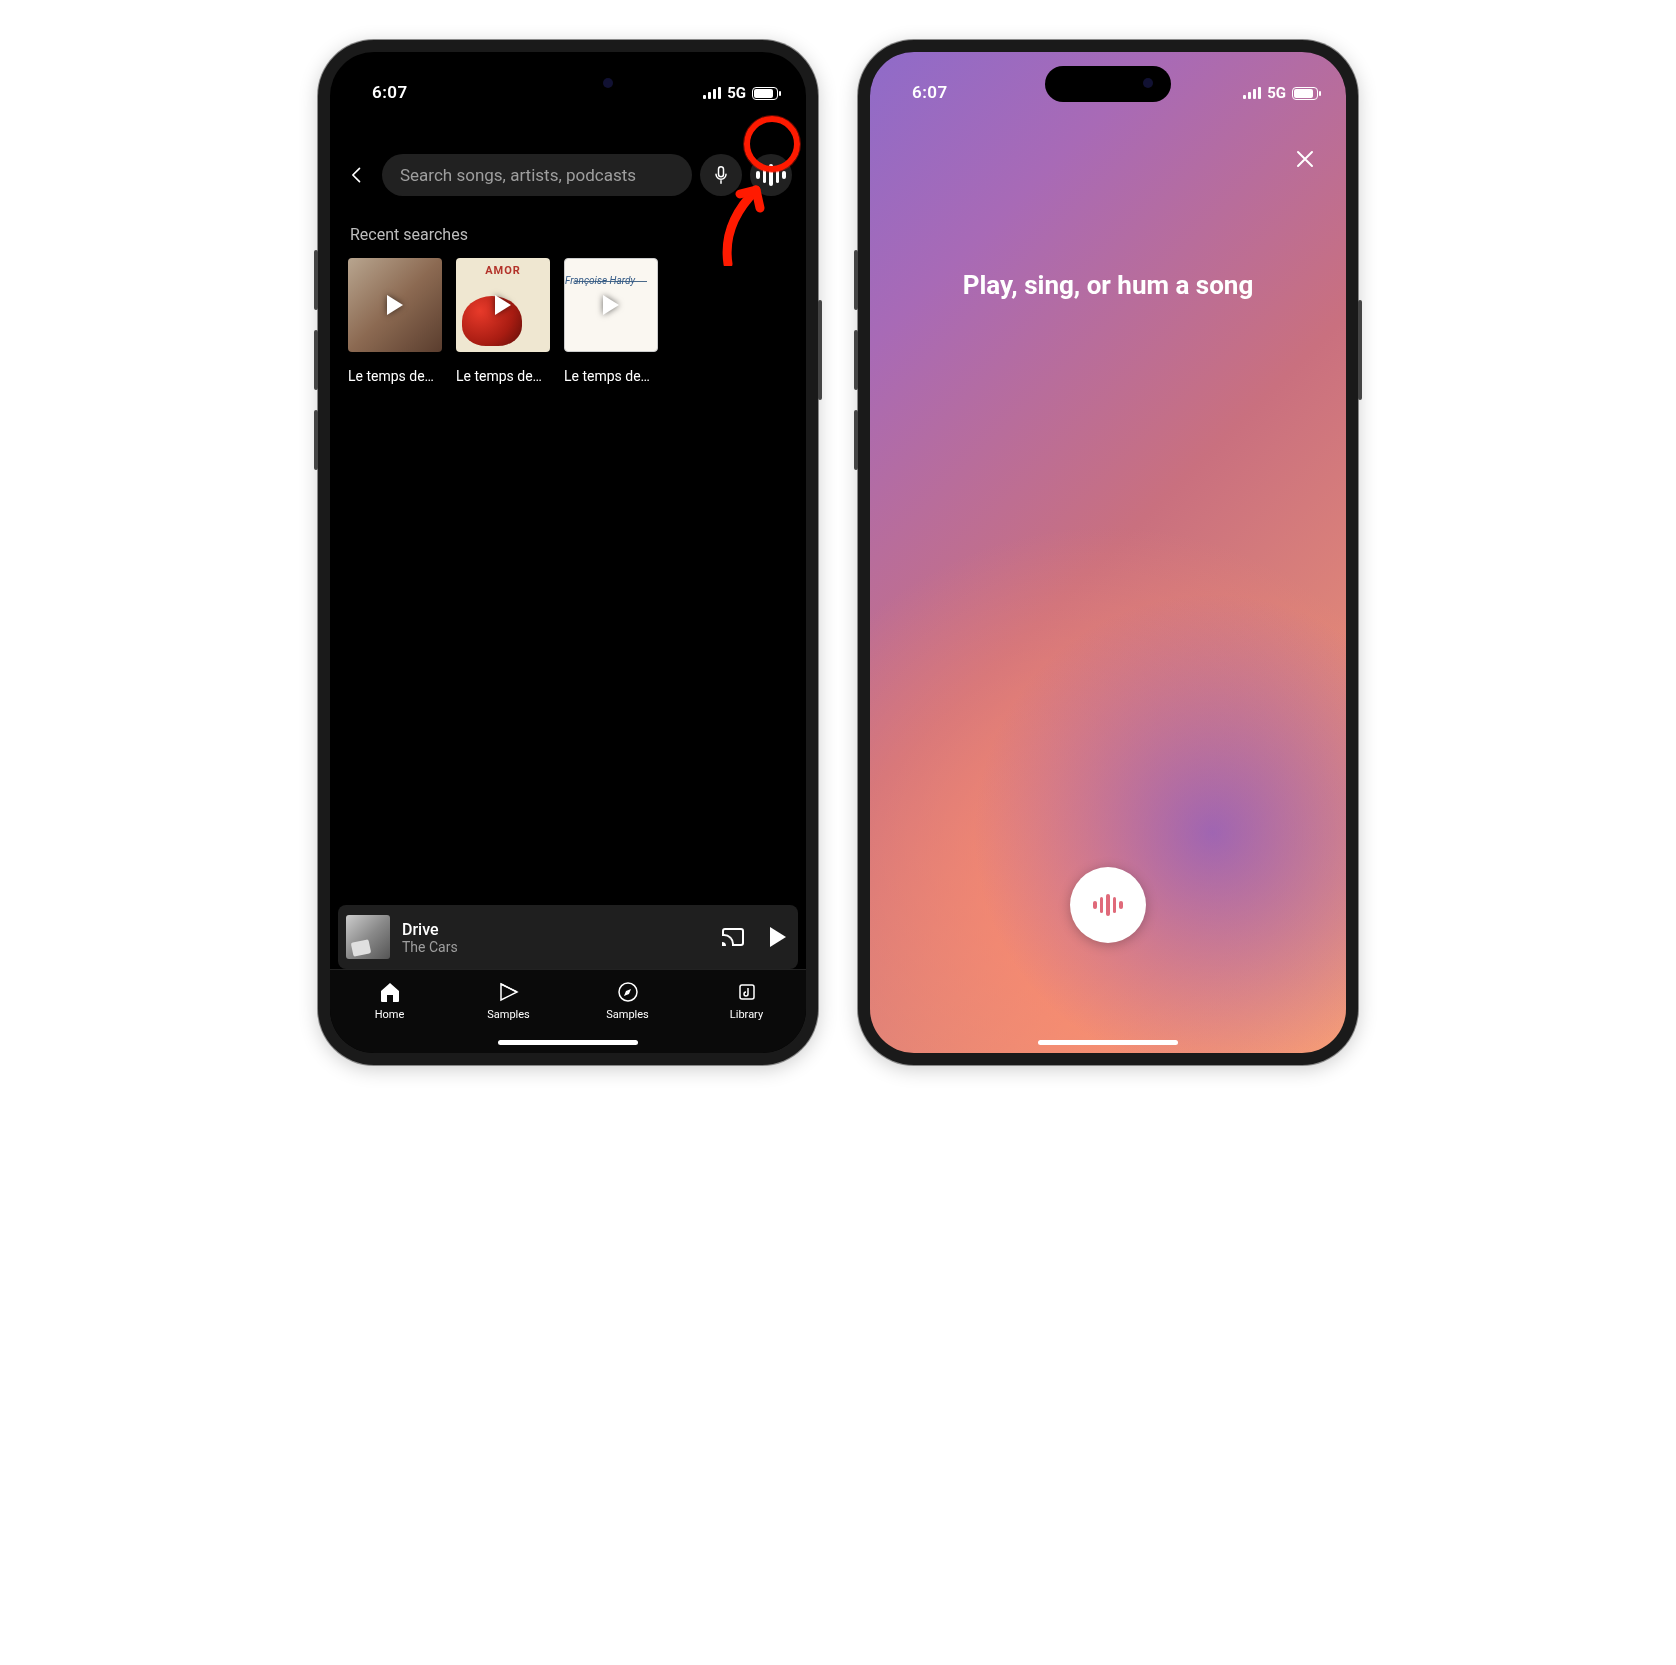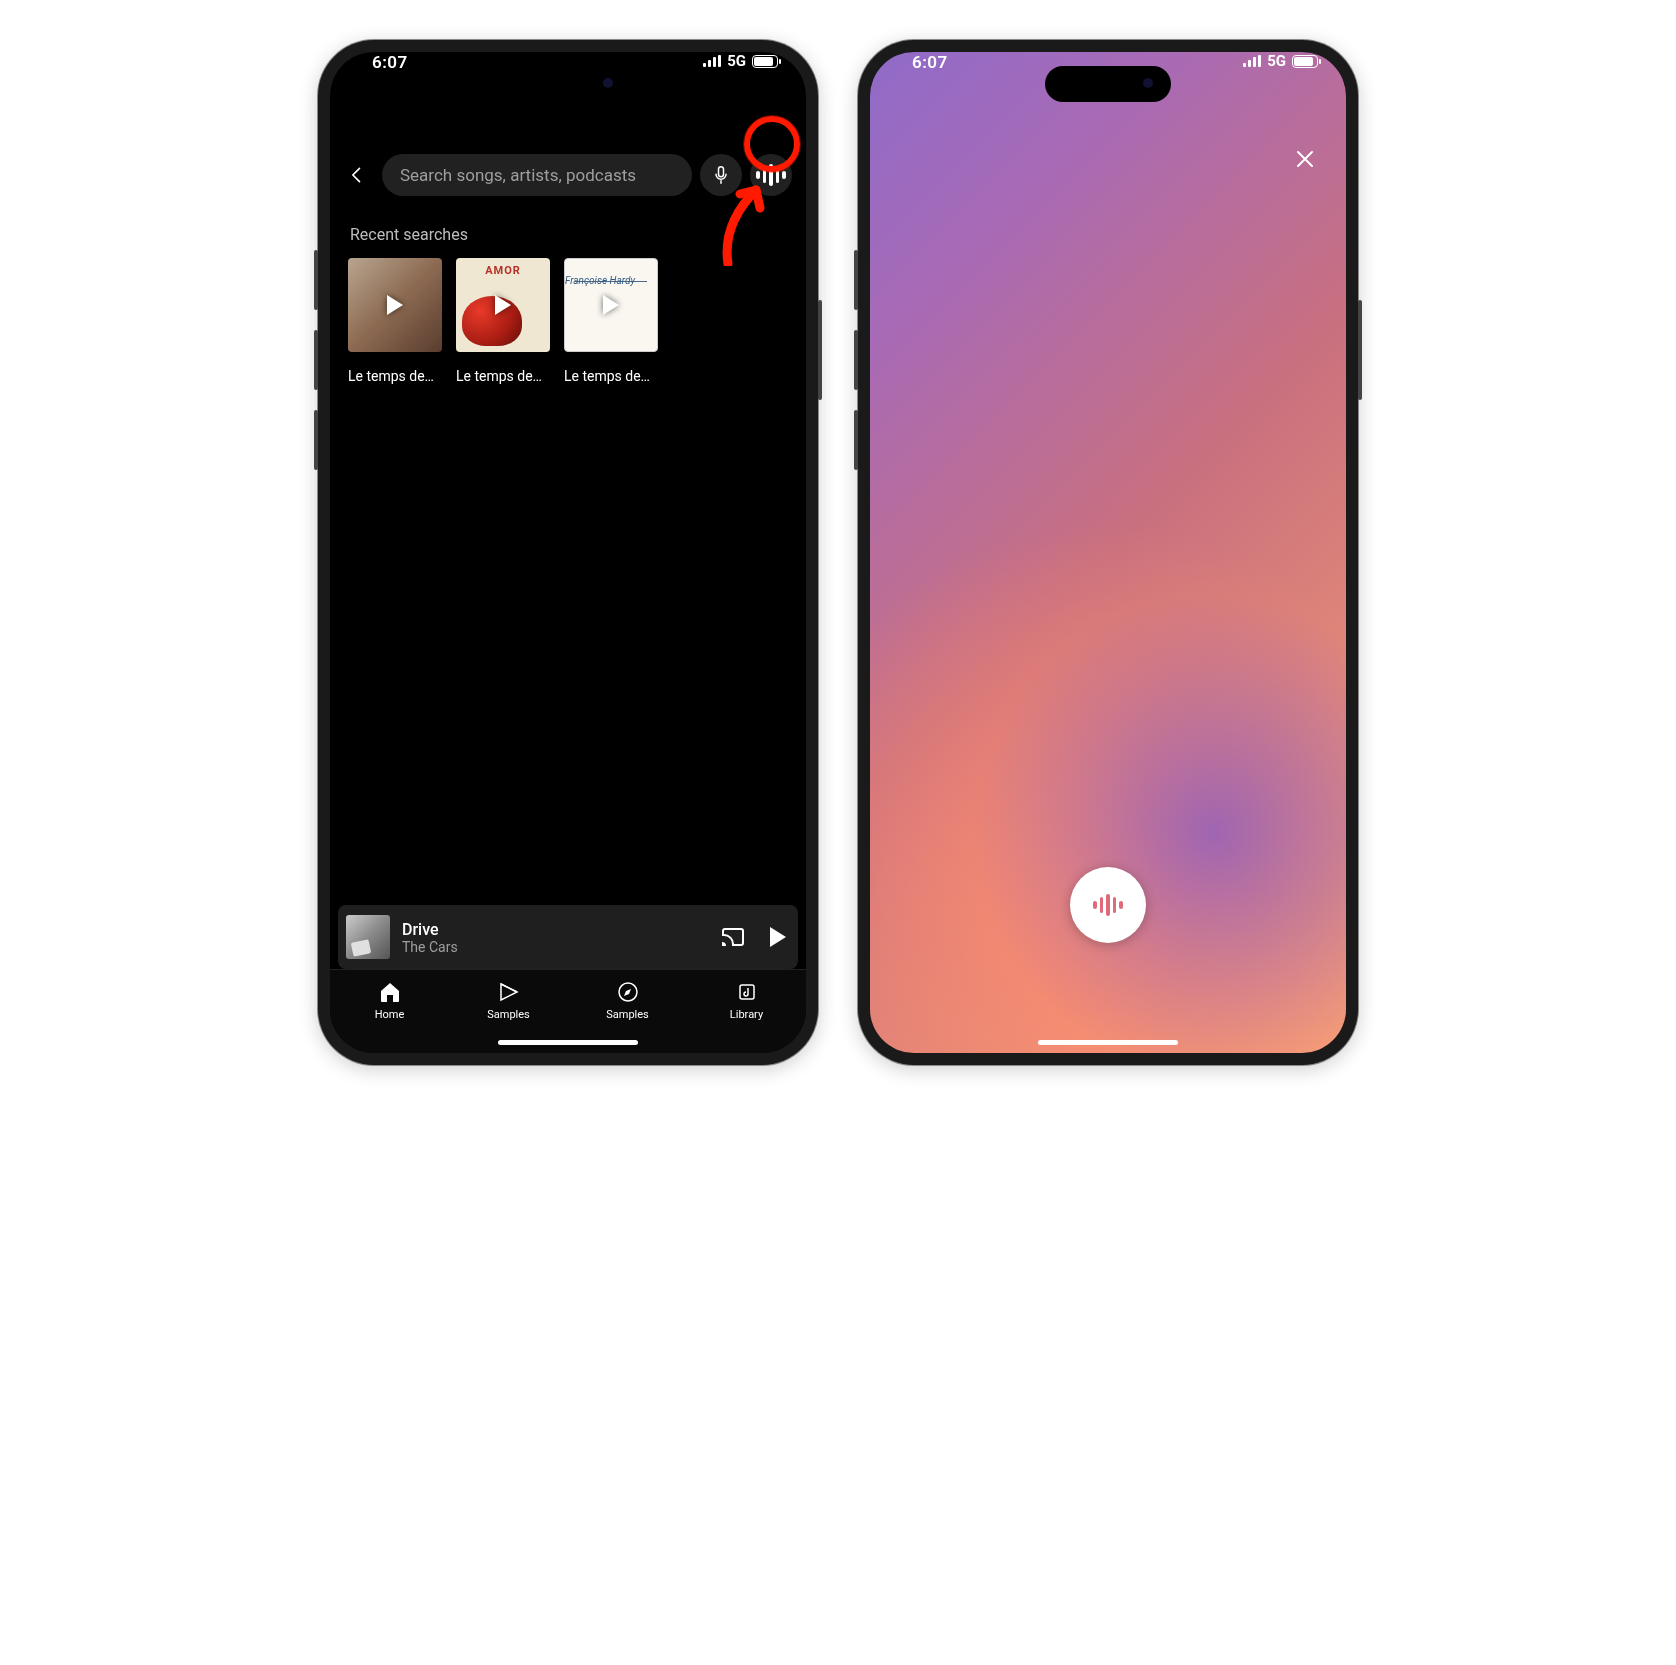--- a/index.html
+++ b/index.html
@@ -60,21 +60,21 @@
     position:absolute;
     right:18px; top:12px;
     width:10px; height:10px;
     border-radius:50%;
     background:#111133;
   }
   
   .status {
     position:absolute; top:0; left:0; right:0;
     height:54px;
-    display:flex; align-items:flex-start; justify-content:space-between;
+    display:flex; align-items:flex-end; justify-content:space-between;
     padding:0 28px 4px;
     z-index:40;
     color:#fff;
     font-weight:600;
   }
   .status .time { font-size:17px; letter-spacing:.5px; padding-left:14px;}
   .status .right { display:flex; align-items:center; gap:6px; font-size:15px; font-weight:700;}
   .bars { display:flex; align-items:flex-end; gap:2px; height:12px;}
   .bars i{ width:3px; background:#fff; border-radius:1px;}
   .bars i:nth-child(1){height:4px;} .bars i:nth-child(2){height:7px;}
@@ -331,20 +331,21 @@
             </span>
         </div>
       </div>
 
       <div class="close-x">
         <svg viewBox="0 0 24 24" width="24" height="24">
             <path d="M5 5l14 14M19 5L5 19" stroke="#fff" stroke-width="2" stroke-linecap="round"></path>
           </svg>
       </div>
 
+      <div class="hum-prompt">Play, sing, or hum a song</div>
 
       <div class="listen-btn">
         <span class="waveform">
           <i style="height: 8px; background: rgb(224, 106, 122);"></i>
           <i style="height: 16px; background: rgb(224, 106, 122);"></i>
           <i style="height: 22px; background: rgb(224, 106, 122);"></i>
           <i style="height: 16px; background: rgb(224, 106, 122);"></i>
           <i style="height: 8px; background: rgb(224, 106, 122);"></i>
         </span>
       </div>

